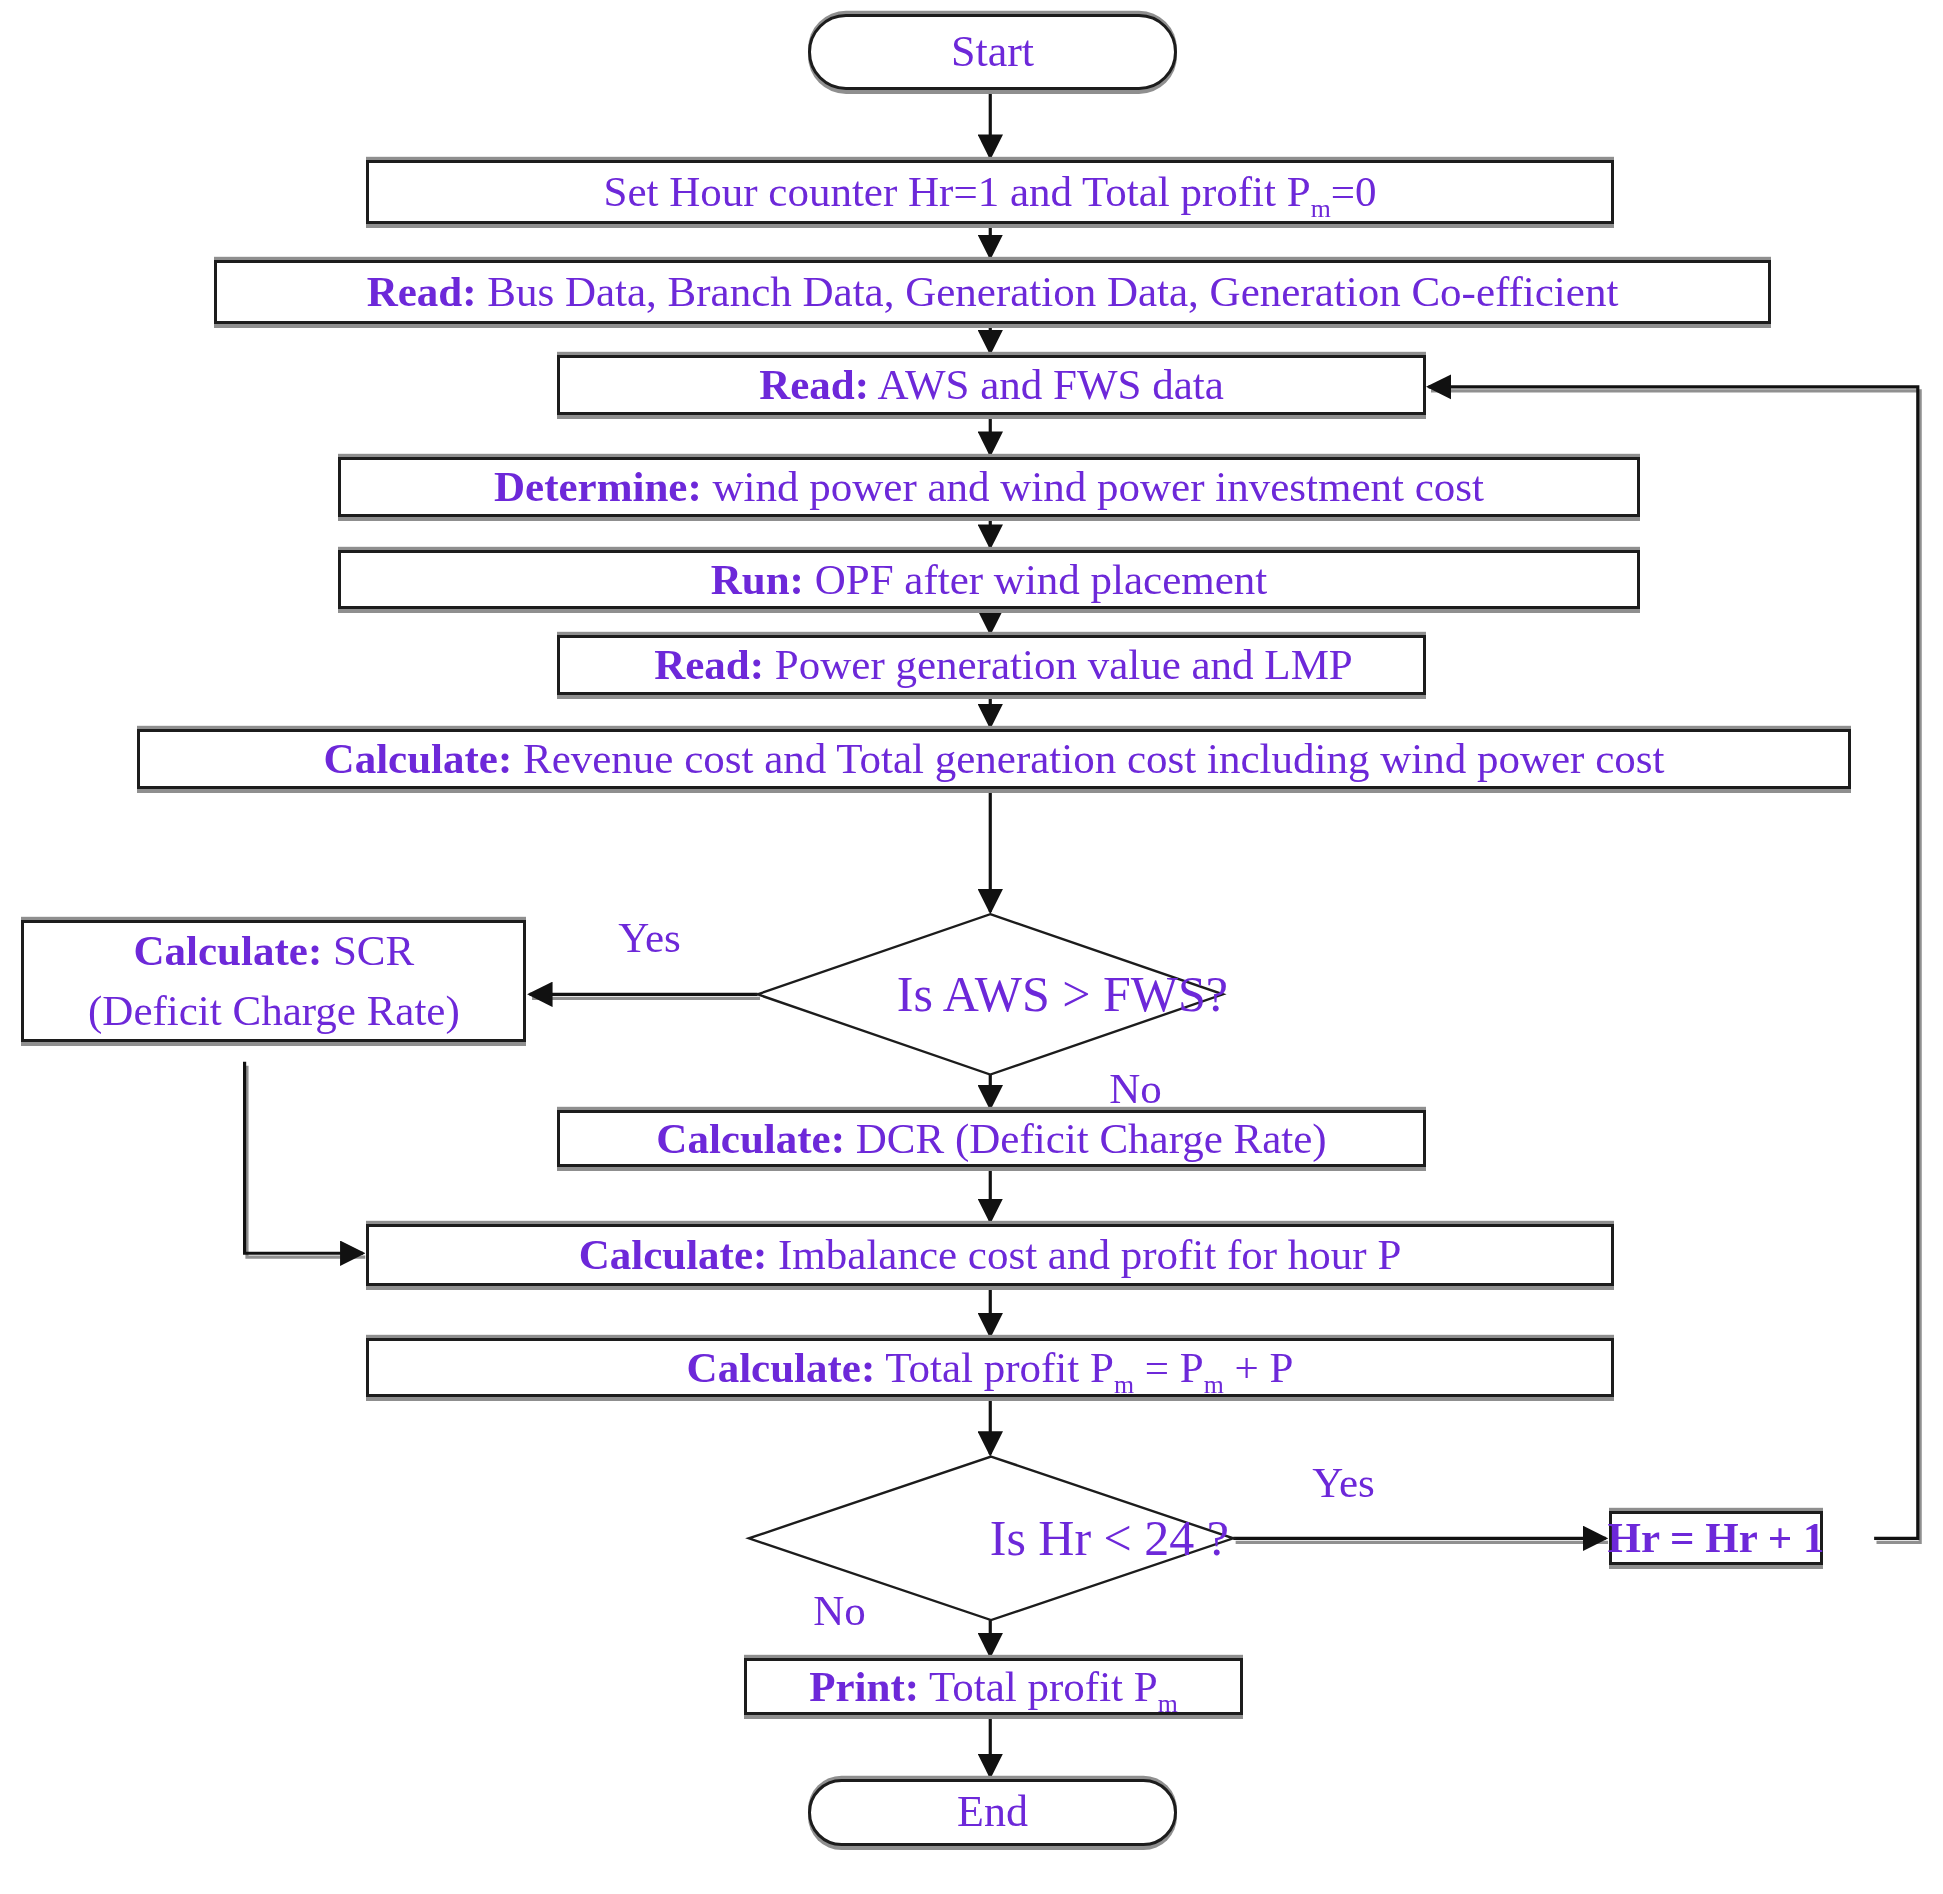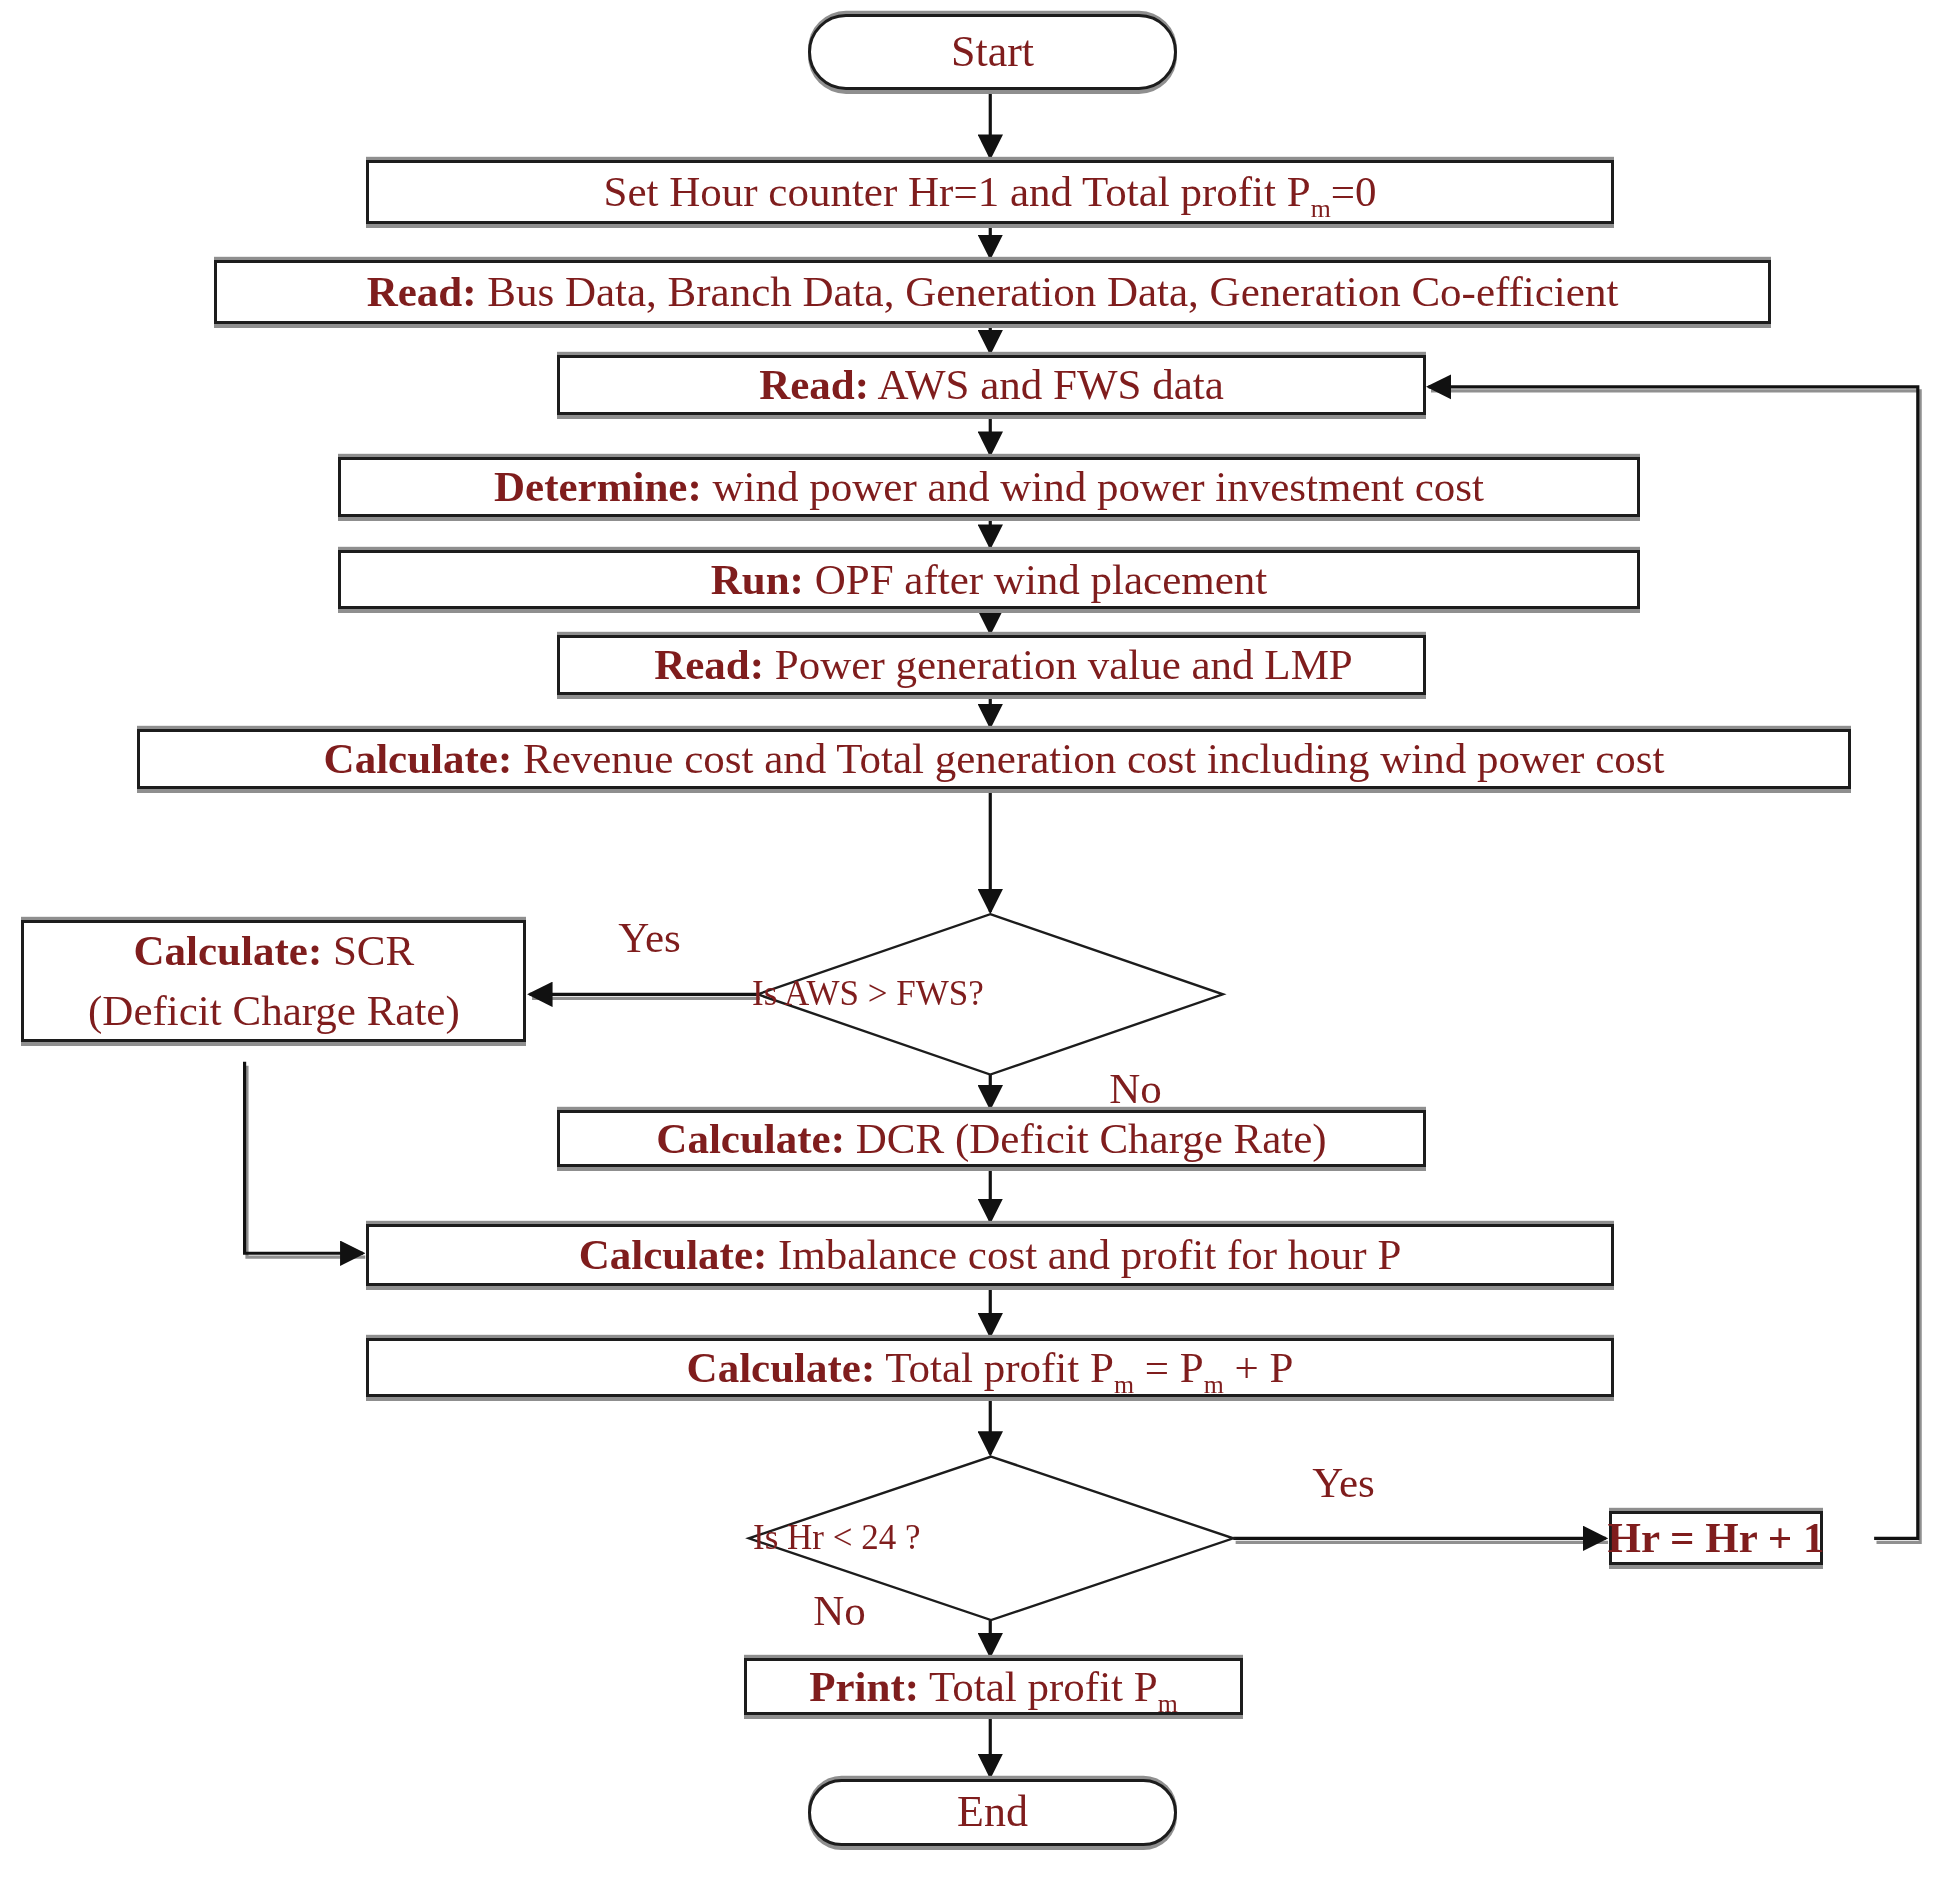--- a/index.html
+++ b/index.html
@@ -1,42 +1,42 @@
 <!DOCTYPE html>
 <html style="font-size:12.7px"><head>
 <meta charset="utf-8">
 <style>
   html,body{margin:0;padding:0;background:#ffffff;}
   #canvas{
     position:relative;
     width:1944px;height:1895px;
     background:#ffffff;
     font-family:"Liberation Serif","DejaVu Serif",serif;
-    color:#7f1d1d;
+    color:#6d28d9;
     overflow:hidden;
   }
   #wires{position:absolute;left:0;top:0;width:1944px;height:1895px;}
   .node{
     position:absolute;
     box-sizing:border-box;
     background:#ffffff;
     border:3.2px solid #1c1c1c;
     box-shadow:0 -3.2px 0 #8f8f8f,0 4px 0 #8f8f8f;
     display:flex;align-items:center;justify-content:center;
     text-align:center;
     font-size:43px;line-height:1.15;
     white-space:nowrap;
   }
   .oval{border-radius:51px;font-size:44px;}
   .multiline{white-space:normal;line-height:60px;flex-direction:column;}
   .b{font-weight:bold;}
   .sub{font-size:0.60em;position:relative;bottom:-0.42em;letter-spacing:0;}
   .dtext{
-    position:absolute;display:flex;align-items:center;justify-content:flex-start;
-    font-size:35px;text-align:center;white-space:nowrap;
+    position:absolute;display:flex;align-items:center;justify-content:flex-end;
+    font-size:50px;text-align:center;white-space:nowrap;
   }
   .elabel{
     position:absolute;display:flex;align-items:flex-start;justify-content:center;
     font-size:43px;white-space:nowrap;
   }
 </style>
 </head>
 <body>
 
 <div id="canvas">

